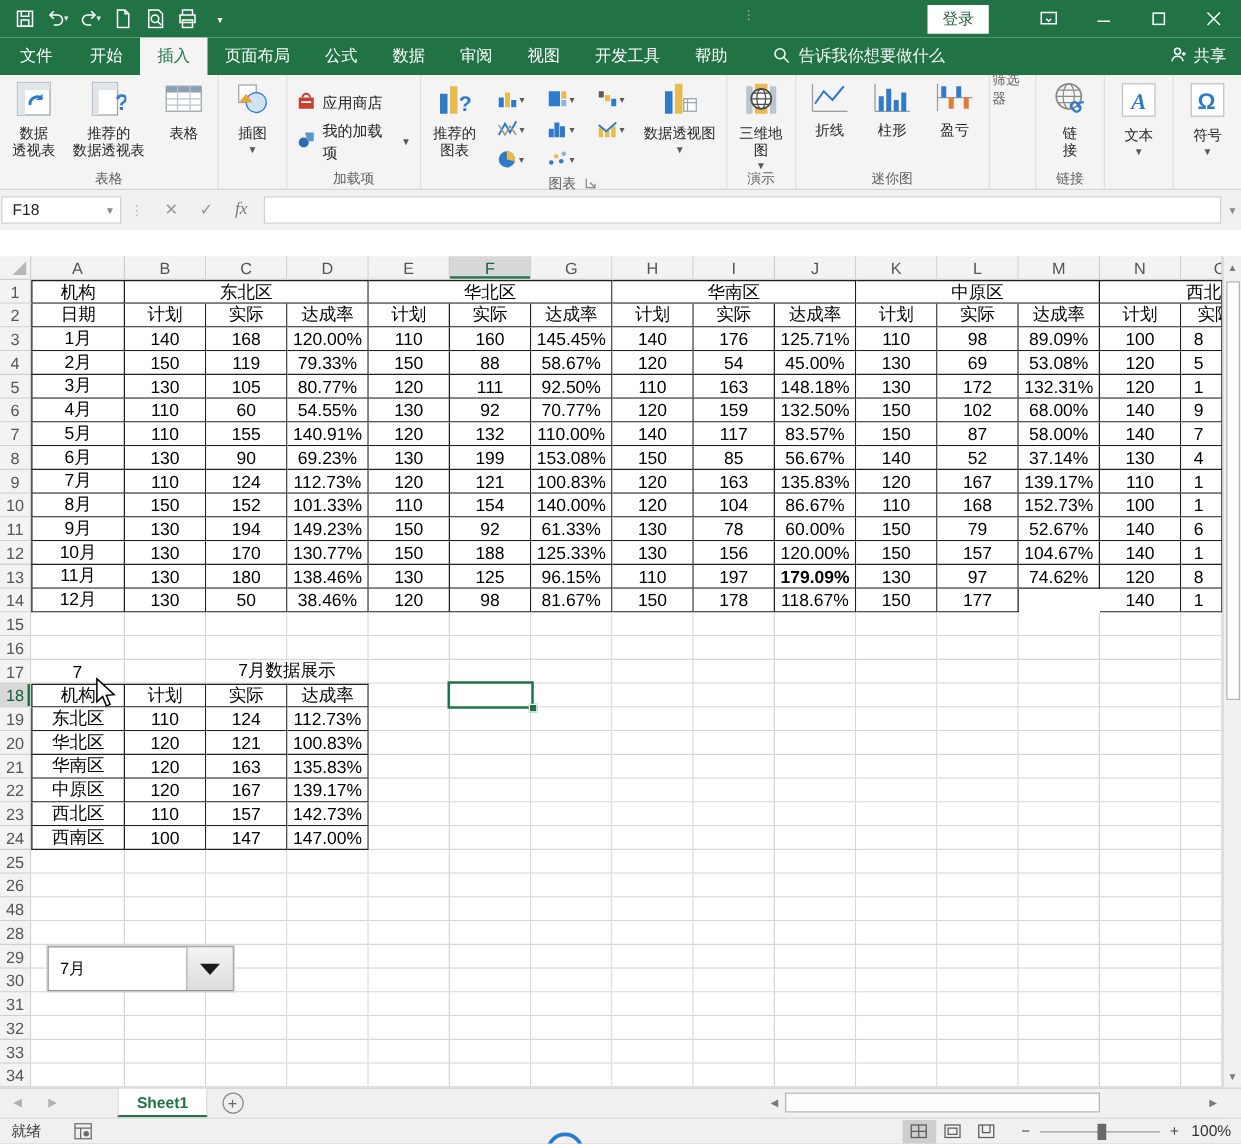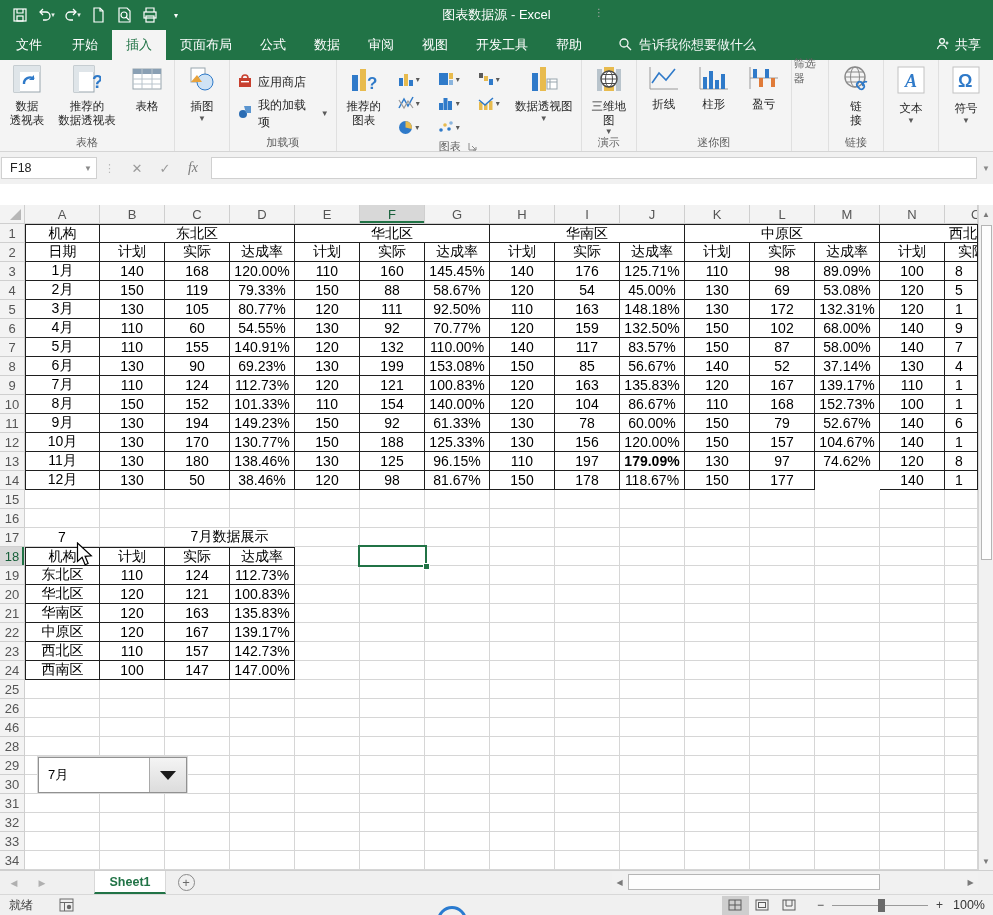--- a/index.html
+++ b/index.html
@@ -153,21 +153,45 @@
           <svg width="16" height="16" viewBox="0 0 16 16" fill="none" stroke="#fff" stroke-width="1.2">
             <path d="M4 5V1h8v4"></path>
             <rect x="2" y="5" width="12" height="6"></rect>
             <rect x="4" y="9" width="8" height="6"></rect>
           </svg>
         </div>
       <div class="qbtn">
           <span style="font-size:8px">▾</span>
         </div>
     </div>
-    <div class="wtitle">图表数据源 - Excel</div>
+    <div class="trt">
+      <div class="signin">登录</div>
+      <div class="wbtn">
+          <svg width="16" height="16" viewBox="0 0 16 16" fill="none" stroke="#fff" stroke-width="1.2">
+            <rect x="2" y="3" width="12" height="9"></rect>
+            <path d="M6 8l2 2 2-2"></path>
+          </svg>
+        </div>
+      <div class="wbtn">
+          <svg width="12" height="12" viewBox="0 0 12 12" stroke="#fff" stroke-width="1.2">
+            <line x1="1" y1="8" x2="11" y2="8"></line>
+          </svg>
+        </div>
+      <div class="wbtn">
+          <svg width="12" height="12" viewBox="0 0 12 12" fill="none" stroke="#fff" stroke-width="1.2">
+            <rect x="1.5" y="1.5" width="9" height="9"></rect>
+          </svg>
+        </div>
+      <div class="wbtn">
+          <svg width="12" height="12" viewBox="0 0 12 12" stroke="#fff" stroke-width="1.2">
+            <line x1="1" y1="1" x2="11" y2="11"></line>
+            <line x1="11" y1="1" x2="1" y2="11"></line>
+          </svg>
+        </div>
+    </div>
   </div>
 
   <div class="tabbar">
     <div class="rtab file">文件</div>
     <div class="rtab">开始</div>
     <div class="rtab active">插入</div>
     <div class="rtab">页面布局</div>
     <div class="rtab">公式</div>
     <div class="rtab">数据</div>
     <div class="rtab">审阅</div>
@@ -904,21 +928,21 @@
       <div class="c" style="grid-area: 27 / 7;"></div>
       <div class="c" style="grid-area: 27 / 8;"></div>
       <div class="c" style="grid-area: 27 / 9;"></div>
       <div class="c" style="grid-area: 27 / 10;"></div>
       <div class="c" style="grid-area: 27 / 11;"></div>
       <div class="c" style="grid-area: 27 / 12;"></div>
       <div class="c" style="grid-area: 27 / 13;"></div>
       <div class="c" style="grid-area: 27 / 14;"></div>
       <div class="c" style="grid-area: 27 / 15;"></div>
       <div class="c" style="grid-area: 27 / 16;"></div>
-      <div class="rh" style="grid-area: 28 / 1;">46</div>
+      <div class="rh" style="grid-area: 28 / 1;">48</div>
       <div class="c" style="grid-area: 28 / 2;"></div>
       <div class="c" style="grid-area: 28 / 3;"></div>
       <div class="c" style="grid-area: 28 / 4;"></div>
       <div class="c" style="grid-area: 28 / 5;"></div>
       <div class="c" style="grid-area: 28 / 6;"></div>
       <div class="c" style="grid-area: 28 / 7;"></div>
       <div class="c" style="grid-area: 28 / 8;"></div>
       <div class="c" style="grid-area: 28 / 9;"></div>
       <div class="c" style="grid-area: 28 / 10;"></div>
       <div class="c" style="grid-area: 28 / 11;"></div>

